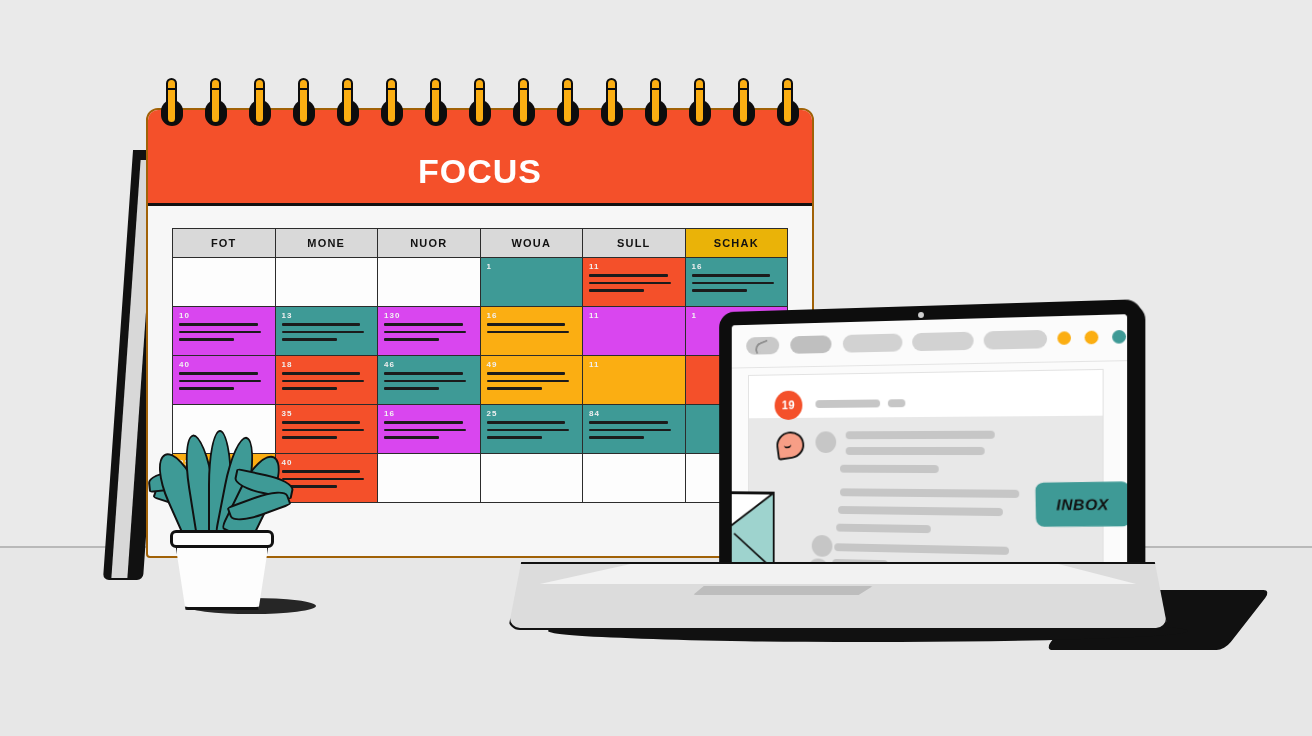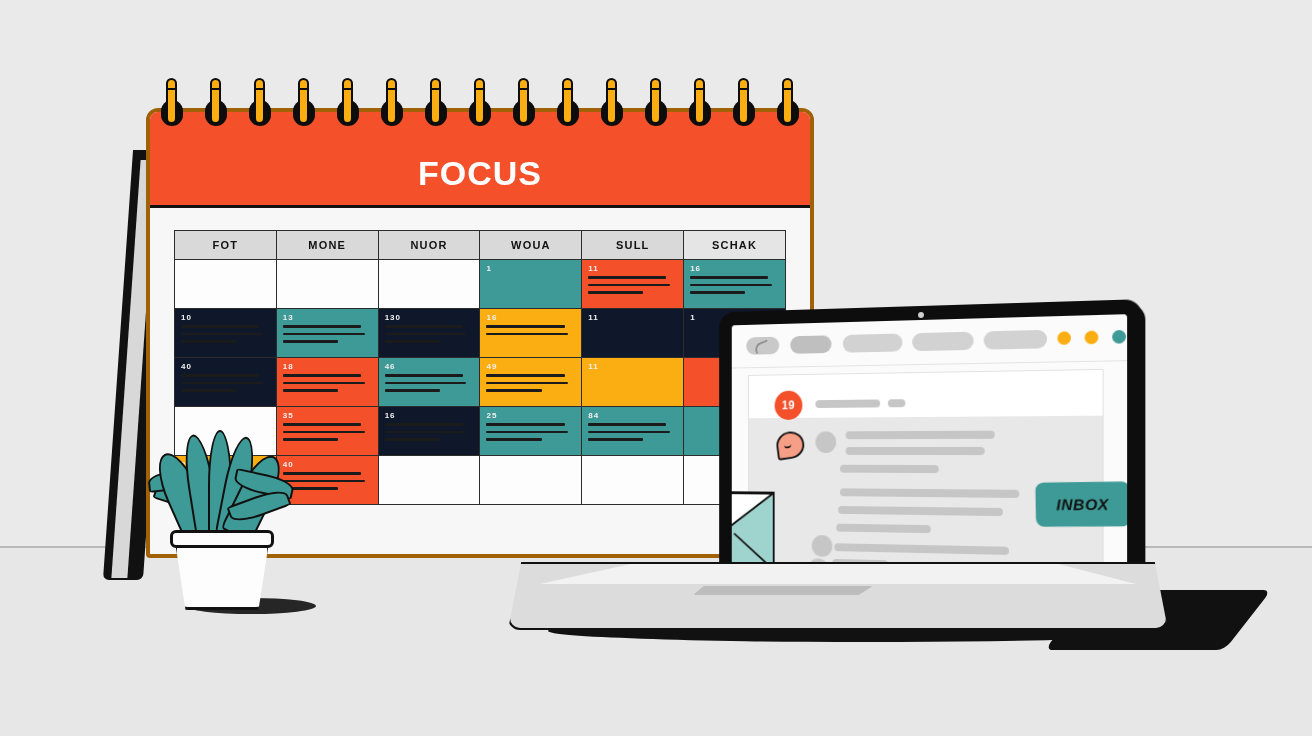--- a/index.html
+++ b/index.html
@@ -32,21 +32,21 @@
     transform:skewX(-4deg);border-radius:0 0 6px 6px;
   }
   .easel-leg2{
     position:absolute;left:126px;top:160px;
     width:16px;height:418px;background:#d8d8d8;
     transform:skewX(-4deg);
   }
 
   .calendar{
     position:absolute;left:146px;top:108px;width:668px;height:450px;
-    background:#f7f7f7;border:4px solid #a16207;border-radius:12px 12px 4px 4px;
+    background:#f7f7f7;border:2px solid #a16207;border-radius:12px 12px 4px 4px;
     box-sizing:border-box;overflow:hidden;
   }
   .cal-header{
     position:absolute;left:0;top:0;width:100%;height:96px;
     background:#f4502a;border-bottom:3px solid #111;
     box-sizing:border-box;
   }
   .cal-header-text{
     position:absolute;left:0;right:0;top:42px;text-align:center;
     color:#fff;font-size:34px;font-weight:bold;letter-spacing:1px;
@@ -71,27 +71,27 @@
   }
 
   
   .cal-body{position:absolute;left:0;top:96px;width:100%;height:354px;padding:22px 24px 0 24px;box-sizing:border-box;}
   .grid{width:100%;border-collapse:collapse;table-layout:fixed;}
   .grid th{
     height:26px;background:#d9d9d9;border:1.5px solid #2c2c2c;
     font-size:11px;font-weight:bold;letter-spacing:1.2px;color:#111;
     text-align:center;
   }
-  .grid th.hl{background:#e5e5e5;}
+  .grid th.hl{background:#eab308;}
   .grid td{
     height:49px;border:1.5px solid #2c2c2c;vertical-align:top;
     padding:4px 6px;box-sizing:border-box;position:relative;
   }
   td.c-white{background:#fdfdfd;}
-  td.c-gray{background:#0f172a;}
+  td.c-gray{background:#d946ef;}
   td.c-teal{background:#3e9a96;}
   td.c-red{background:#f4502a;}
   td.c-amber{background:#fbae12;}
   .daynum{font-size:8px;font-weight:bold;color:#efefef;letter-spacing:1px;line-height:9px;}
   td.c-gray .daynum,td.c-white .daynum{color:#f2f2f2;}
   .lines{margin-top:3px;}
   .lines i{display:block;height:2.5px;background:#1b1b1b;margin-bottom:5px;border-radius:1px;}
 
   
   .plant{position:absolute;left:146px;top:430px;width:150px;height:180px;}

